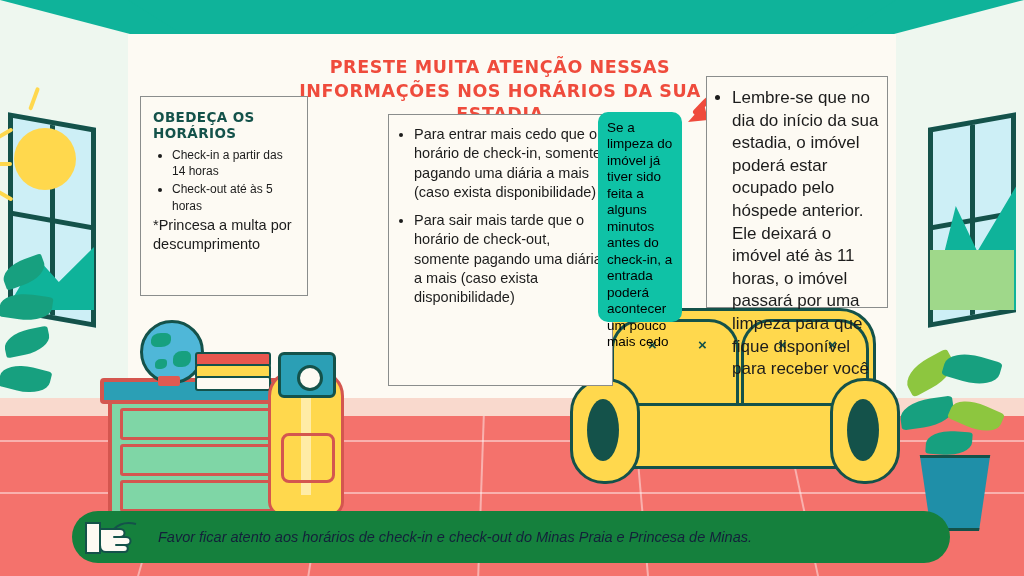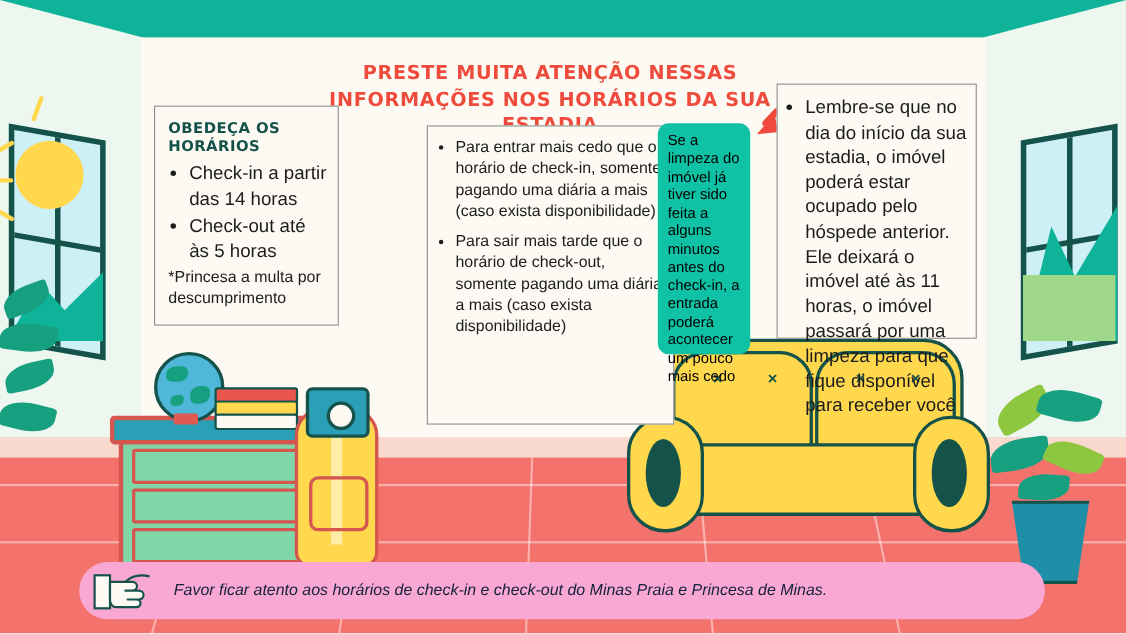--- a/index.html
+++ b/index.html
@@ -84,37 +84,37 @@
     color:#ef4b3c;font-weight:700;font-size:17.5px;line-height:1.35;letter-spacing:.6px;
     font-family:"DejaVu Sans",sans-serif;text-transform:uppercase;}
 
   .panel{position:absolute;background:#fdfaf3;border:1px solid #8a8d8c;box-sizing:border-box;}
   .panel p,.panel li{margin:0;color:#1c1c1c;}
 
   #panel-horarios{left:140px;top:96px;width:168px;height:200px;padding:12px 10px 10px 12px;}
   .panel-title{color:#14524a;font-weight:700;font-size:13.5px;letter-spacing:.4px;
     font-family:"DejaVu Sans",sans-serif;text-transform:uppercase;margin-bottom:6px;}
   .ul{margin:0;padding-left:19px;}
-  .ul li{font-size:17px;line-height:1.35;margin-bottom:2px;}
+  .ul li{font-size:12px;line-height:1.35;margin-bottom:2px;}
   .note{font-size:14.5px;line-height:1.35;margin-top:4px;}
 
   #panel-regras{left:388px;top:114px;width:225px;height:272px;padding:10px 8px 8px 6px;}
   #panel-regras .ul li{font-size:14.5px;line-height:1.33;margin-bottom:9px;}
 
   #panel-limpeza{left:598px;top:112px;width:84px;height:210px;background:#0fc2a6;
     border:none;border-radius:10px;padding:8px 8px 6px 9px;}
   #panel-limpeza p{font-size:13.5px;line-height:1.22;color:#000000;}
 
   #panel-lembre{left:706px;top:76px;width:182px;height:232px;padding:10px 8px 8px 6px;}
   #panel-lembre .ul li{font-size:17px;line-height:1.33;}
 
   .arrow{position:absolute;left:684px;top:78px;width:56px;height:46px;}
 
   
-  .banner{position:absolute;left:72px;top:511px;width:878px;height:52px;background:#f9a8d4;
+  .banner{position:absolute;left:72px;top:511px;width:878px;height:52px;background:#15803d;
     border-radius:26px;display:flex;align-items:center;padding-left:86px;box-sizing:border-box;}
   .banner p{margin:0;font-style:italic;font-size:14.5px;line-height:1.3;color:#13213a;}
   .hand{position:absolute;left:84px;top:517px;width:64px;height:42px;}
 </style>
 </head>
 <body>
 
 <div id="stage">
 
   <div class="room-bg">

